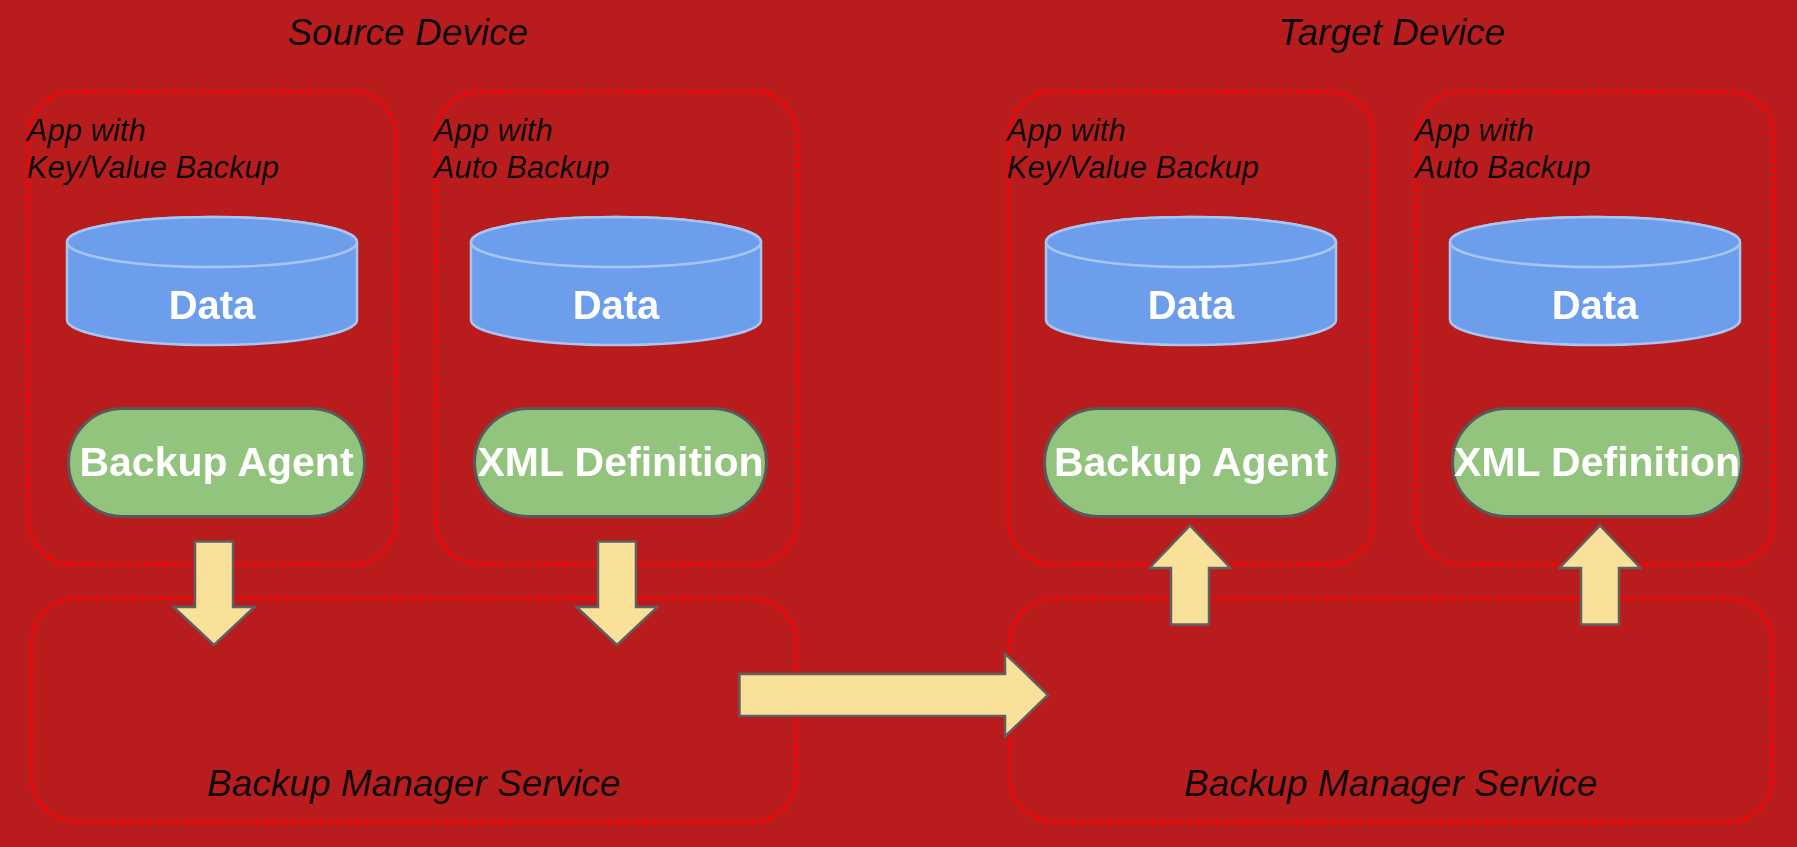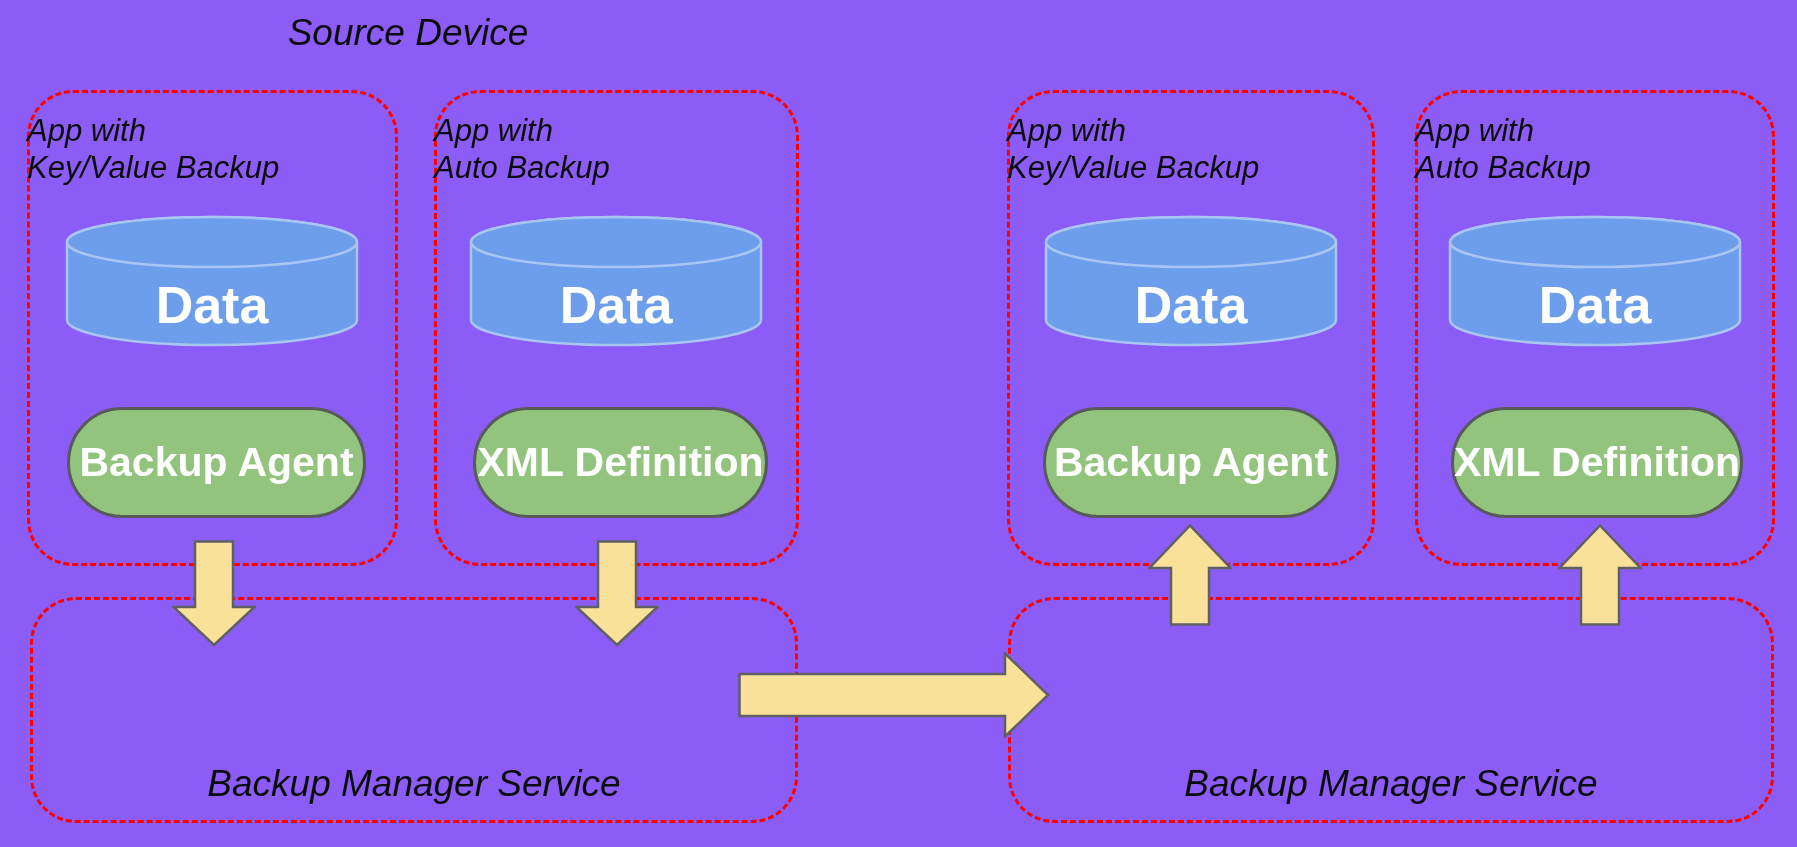--- a/index.html
+++ b/index.html
@@ -1,19 +1,19 @@
 <!DOCTYPE html>
 <html><head>
 <meta charset="utf-8">
 <style>
   html,body{margin:0;padding:0;background:#ffffff;}
   #canvas{
     position:relative;
     width:1797px;height:847px;
-    background:#8b5cf6;
+    background:#b91c1c;
     font-family:"Liberation Sans",sans-serif;
     overflow:hidden;
   }
   .abs{position:absolute;}
 
   
   .device-title{
     font-style:italic;
     font-size:37px;
     color:#0c0c0c;
@@ -39,21 +39,21 @@
     color:#0c0c0c;
     z-index:2;
   }
 
   
   .cyl{z-index:2;}
   .cyl-shape{fill:#6d9eeb;stroke:#a9c5f2;stroke-width:2.5;}
   .data-label{
     text-align:center;
     font-weight:bold;
-    font-size:52px;
+    font-size:40px;
     color:#ffffff;
     z-index:3;
     line-height:40px;
   }
 
   
   .pill{
     background:#93c47d;
     border:3px solid #58595b;
     border-radius:56px;
@@ -79,20 +79,21 @@
   
   .arrow{z-index:4;}
   .arrow polygon{stroke:#5f6061;stroke-width:2.5;stroke-linejoin:miter;}
 </style>
 </head>
 <body>
 
 <div id="canvas">
 
   <div class="abs device-title" style="left:158px;top:12px;width:500px;">Source Device</div>
+  <div class="abs device-title" style="left:1142px;top:12px;width:500px;">Target Device</div>
 
   <div class="abs dashed-box" style="left:27px;top:90px;width:371px;height:476px;"></div>
   <div class="abs app-label" style="left:27px;top:112px;width:371px;">
     <div>App with</div>
     <div>Key/Value Backup</div>
   </div>
   <svg class="abs cyl" style="left:64px;top:215px;" width="296" height="132" viewBox="0 0 296 132">
     <path class="cyl-shape" d="M3,27 A145,25 0 0 1 293,27 L293,105 A145,25 0 0 1 3,105 Z"></path>
     <ellipse class="cyl-shape" cx="148" cy="27" rx="145" ry="25"></ellipse>
   </svg>

